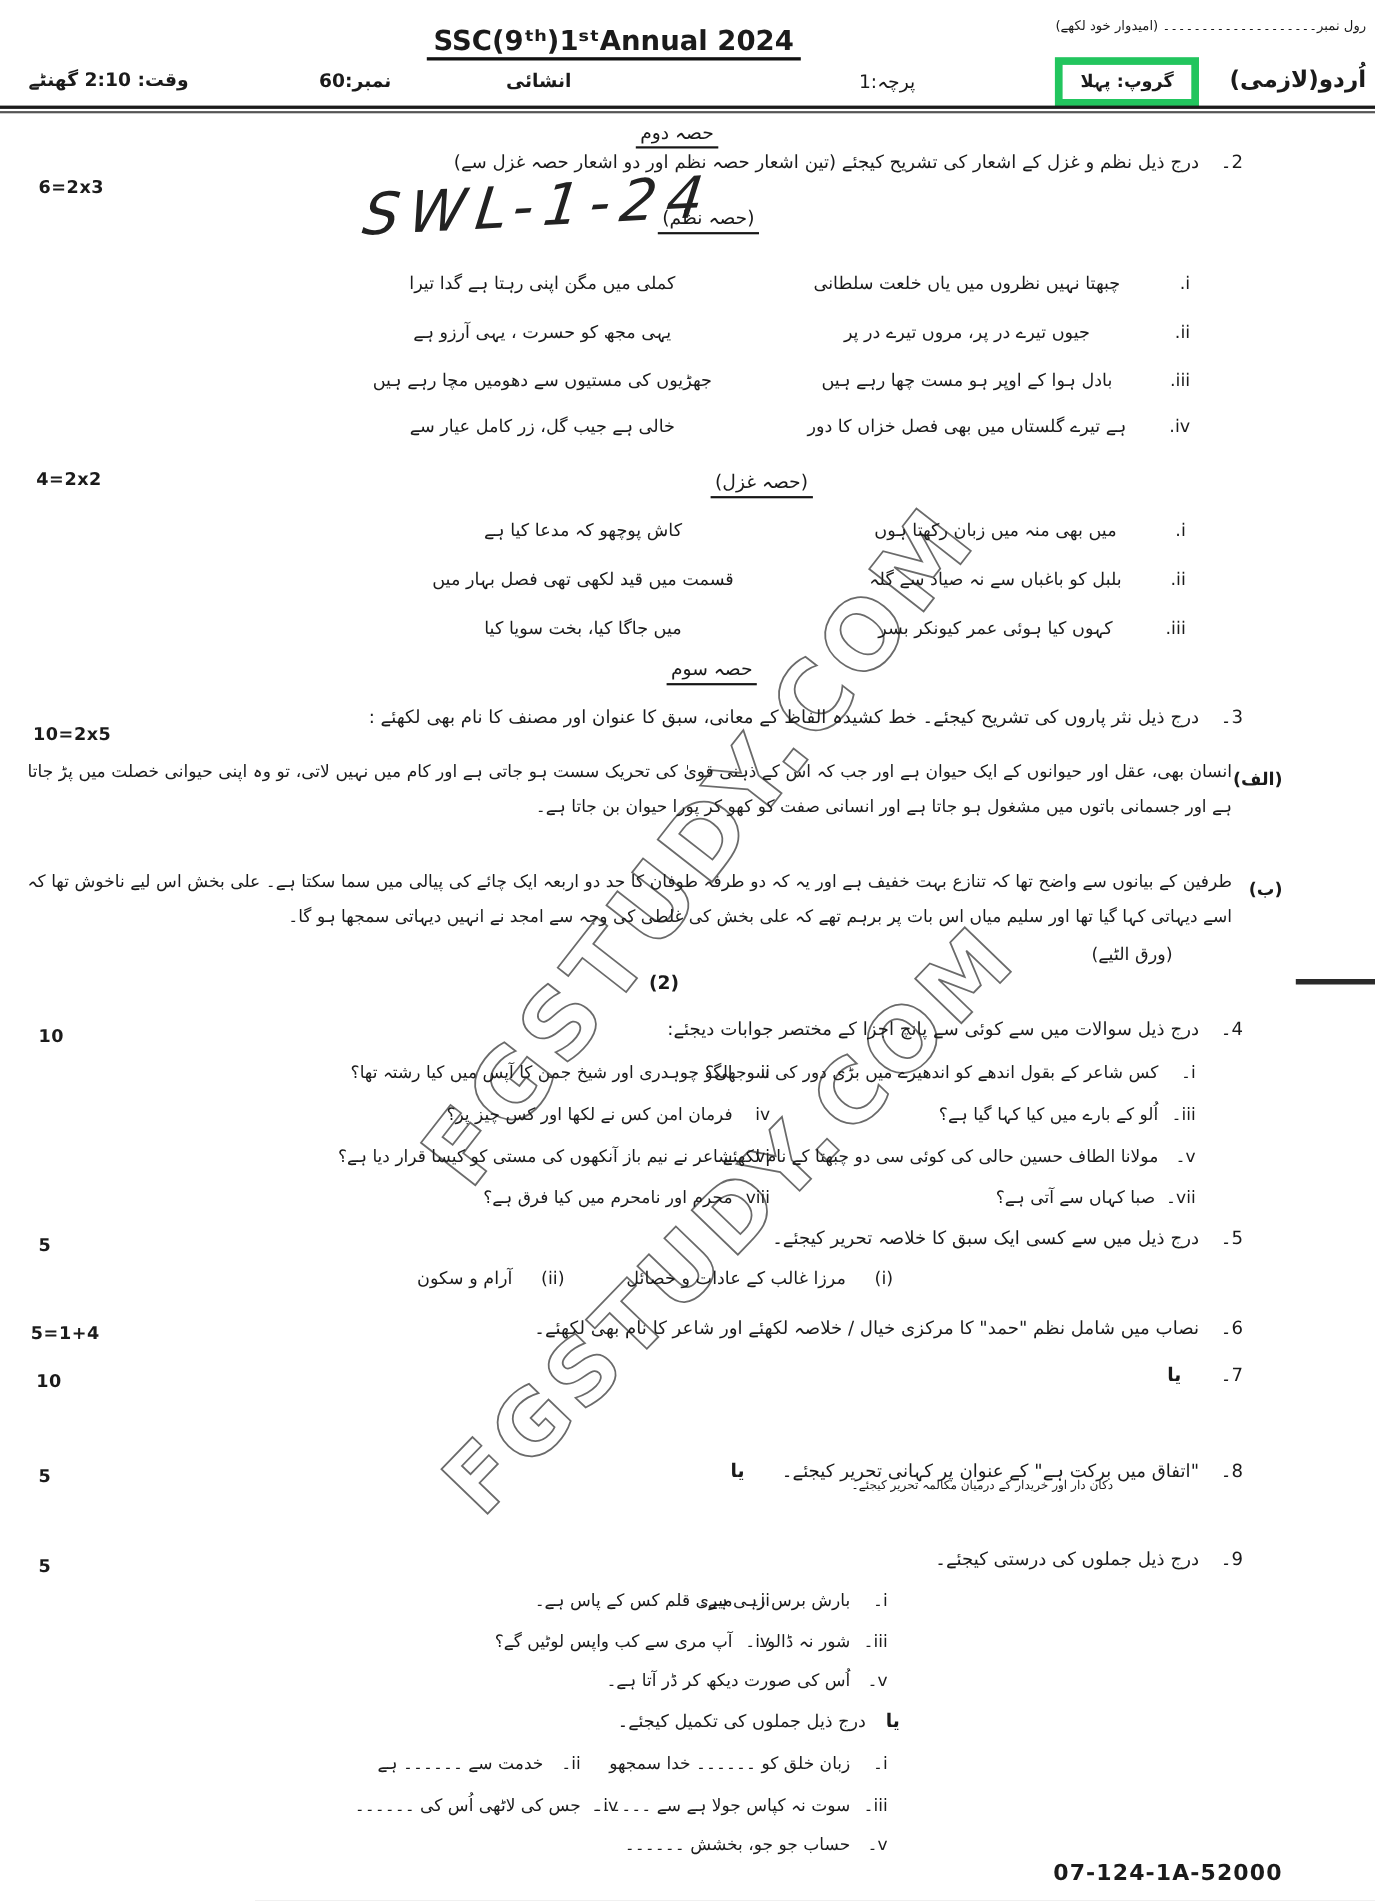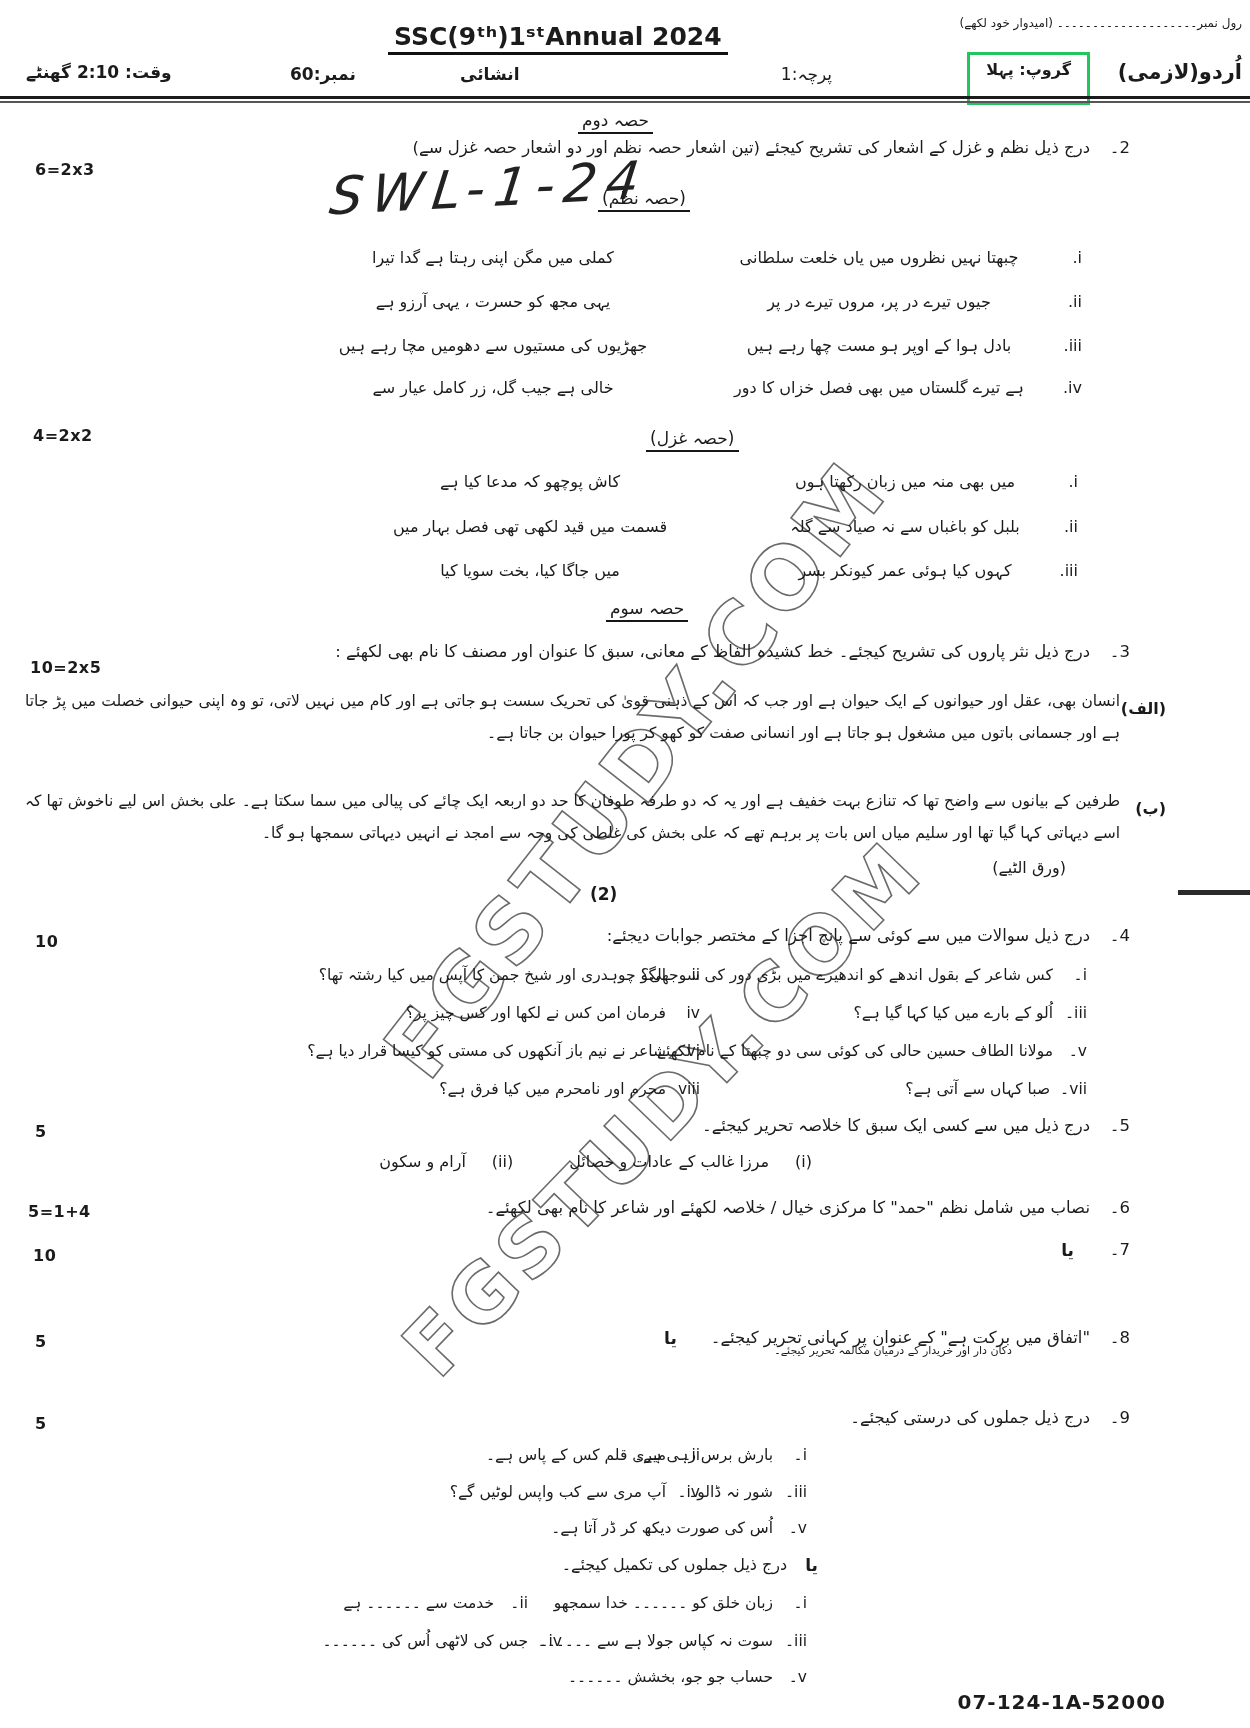--- a/index.html
+++ b/index.html
@@ -42,21 +42,21 @@
   }
   #wm1 { left:365px; top:1035px; font-size:86px; transform:rotate(-52deg); }
   #wm2 { left:385px; top:1330px; font-size:80px; transform:rotate(-46deg); }
   .hand {
     position:absolute; left:330px; top:158px; font-size:52px; font-style:italic;
     letter-spacing:9px; transform:rotate(-3deg) skewX(-10deg); color:#222;
   }
   .rule  { position:absolute; left:0; width:1250px; border-top:3px solid #1b1b1b; }
   .rule2 { position:absolute; left:0; width:1250px; border-top:2px solid #555; }
   .or { font-weight:bold; font-size:17px; }
-  .gbox { border:3px solid #22c55e; padding:5px 16px 23px 16px; font-size:16px; font-weight:bold; }
+  .gbox { border:7px solid #22c55e; padding:5px 16px 7px 16px; font-size:16px; font-weight:bold; }
 </style>
 </head>
 <body>
 
 <div class="page">
 
   <div id="wm1" class="wm">FGSTUDY.COM</div>
   <div id="wm2" class="wm">FGSTUDY.COM</div>
 
   <div class="abs u" style="top:16px; right:8px; font-size:12px;">رول نمبر۔۔۔۔۔۔۔۔۔۔۔۔۔۔۔۔۔۔۔۔ (امیدوار خود لکھے)</div>

